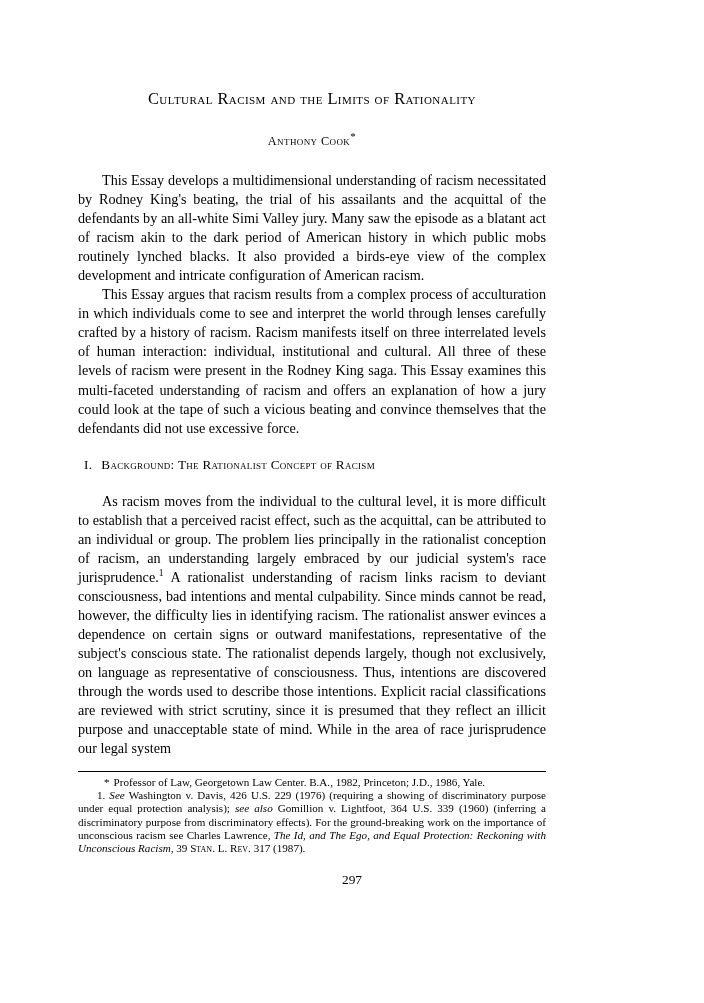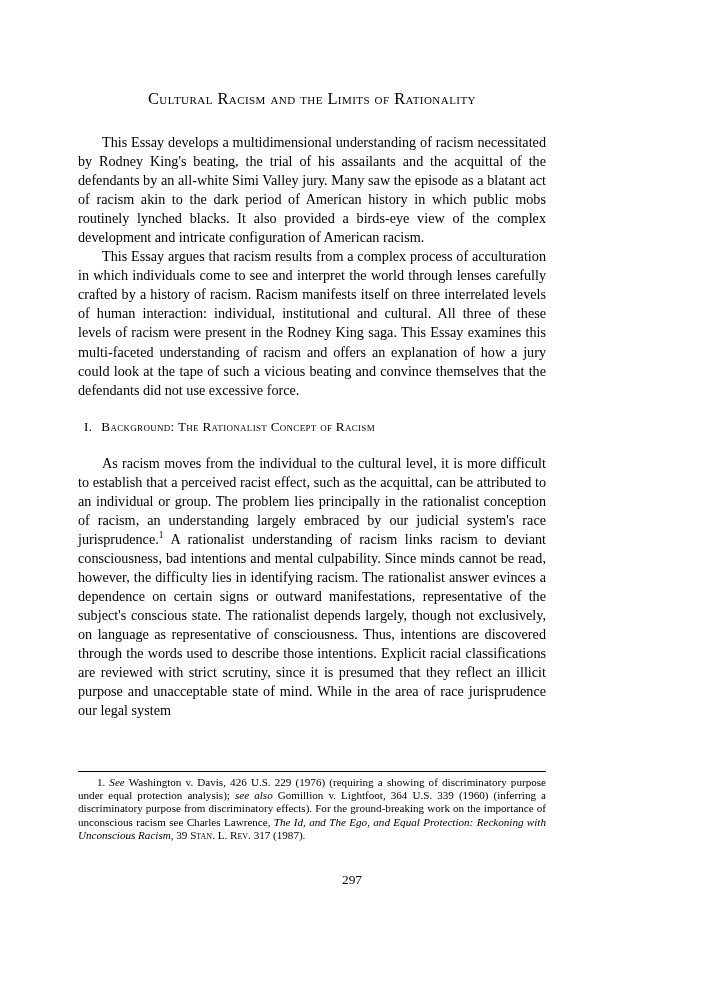--- a/index.html
+++ b/index.html
@@ -133,36 +133,38 @@
 <body>
 
 <div id="page">
 
   <div id="content">
 
     <div class="title-block">
       <div class="title-line">Cultural Racism and the Limits of Rationality</div>
     </div>
 
+    <div class="author"><span>Anthony Cook</span><span class="star">*</span></div>
 
     <div class="body-block">
       <p class="para">This Essay develops a multidimensional understanding of racism necessitated by Rodney King's beating, the trial of his assailants and the acquittal of the defendants by an all-white Simi Valley jury.  Many saw the episode as a blatant act of racism akin to the dark period of American history in which public mobs routinely lynched blacks.  It also provided a birds-eye view of the complex development and intricate configuration of American racism.</p>
       <p class="para">This Essay argues that racism results from a complex process of acculturation in which individuals come to see and interpret the world through lenses carefully crafted by a history of racism.  Racism manifests itself on three interrelated levels of human interaction:  individual, institutional and cultural.  All three of these levels of racism were present in the Rodney King saga.  This Essay examines this multi-faceted understanding of racism and offers an explanation of how a jury could look at the tape of such a vicious beating and convince themselves that the defendants did not use excessive force.</p>
 
       <div class="sec-gap"></div>
 
       <p class="section-head"><span class="numeral">I.</span><span>Background:  The Rationalist Concept of Racism</span></p>
 
       <div class="sec-gap"></div>
 
       <p class="para"><span>As racism moves from the individual to the cultural level, it is more difficult to establish that a perceived racist effect, such as the acquittal, can be attributed to an individual or group.  The problem lies principally in the rationalist conception of racism, an understanding largely embraced by our judicial system's race jurisprudence.</span><sup class="fn">1</sup><span> A rationalist understanding of racism links racism to deviant consciousness, bad intentions and mental culpability.  Since minds cannot be read, however, the difficulty lies in identifying racism.  The rationalist answer evinces a dependence on certain signs or outward manifestations, representative of the subject's conscious state.  The rationalist depends largely, though not exclusively, on language as representative of consciousness.  Thus, intentions are discovered through the words used to describe those intentions.  Explicit racial classifications are reviewed with strict scrutiny, since it is presumed that they reflect an illicit purpose and unacceptable state of mind.  While in the area of race jurisprudence our legal system</span></p>
     </div>
 
   </div>
 
   <div id="footnotes">
     <hr class="fn-rule">
+    <p class="footnote star-note"><span class="fn-num">*</span><span>Professor of Law, Georgetown Law Center.  B.A., 1982, Princeton; J.D., 1986, Yale.</span></p>
     <p class="footnote"><span class="fn-num">1.</span><span class="ital">See</span><span> Washington v. Davis, 426 U.S. 229 (1976) (requiring a showing of discriminatory purpose under equal protection analysis); </span><span class="ital">see also</span><span> Gomillion v. Lightfoot, 364 U.S. 339 (1960) (inferring a discriminatory purpose from discriminatory effects).  For the ground-breaking work on the importance of unconscious racism see Charles Lawrence, </span><span class="ital">The Id, and The Ego, and Equal Protection: Reckoning with Unconscious Racism</span><span>, 39 </span><span class="smcaps">Stan. L. Rev.</span><span> 317 (1987).</span></p>
   </div>
 
   <div id="page-number">297</div>
 
 </div>
 
 </body></html>

